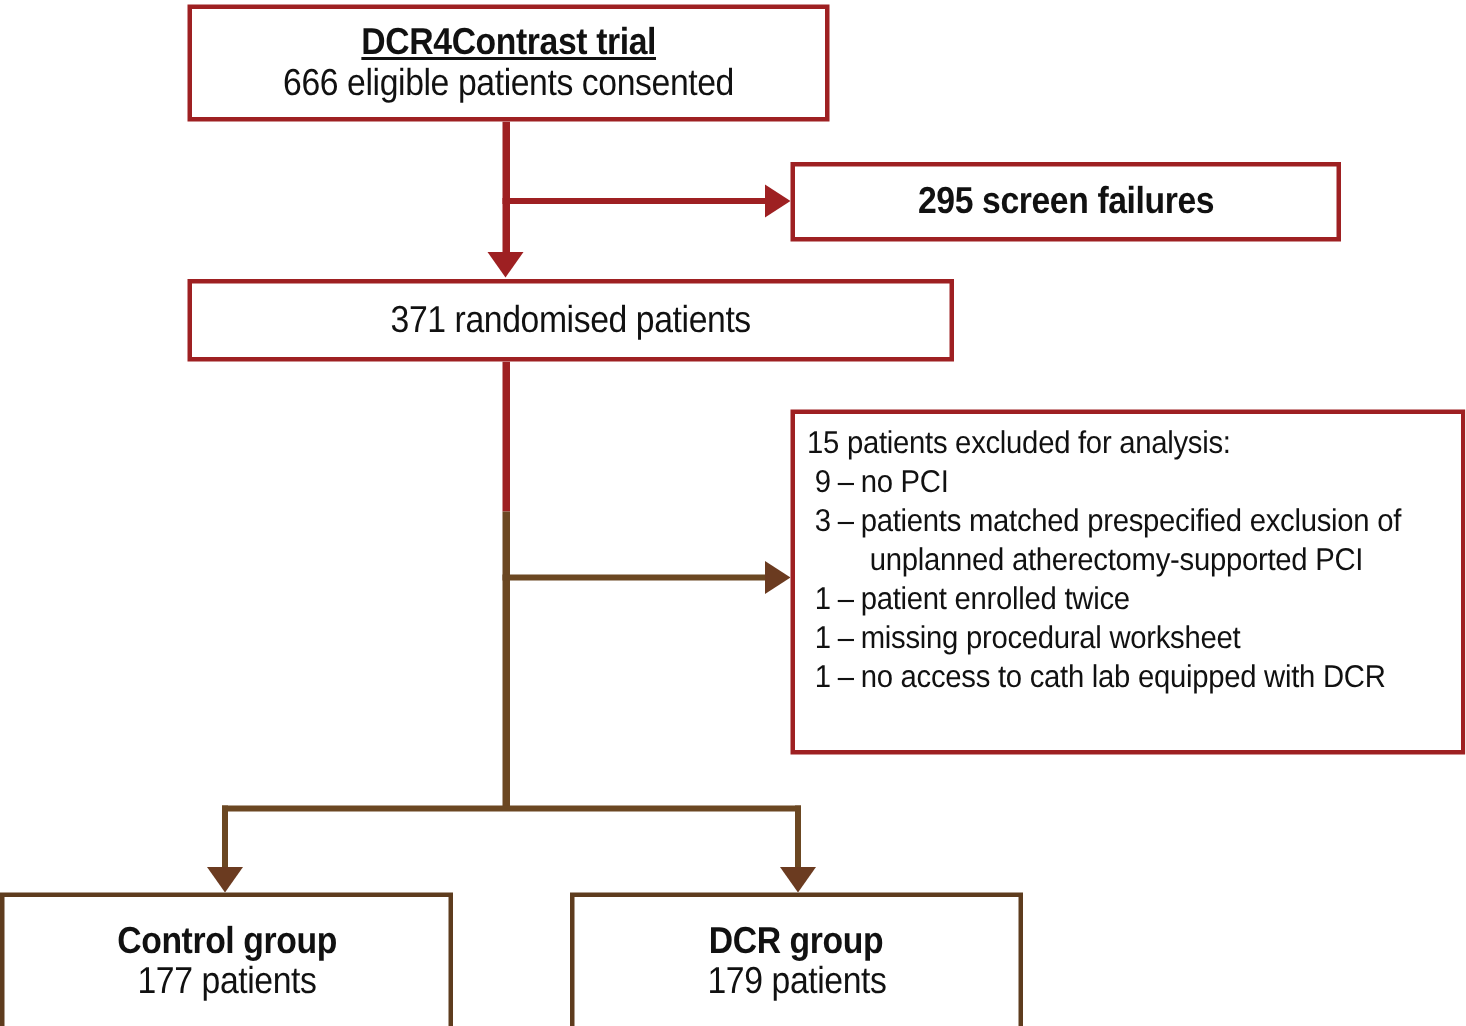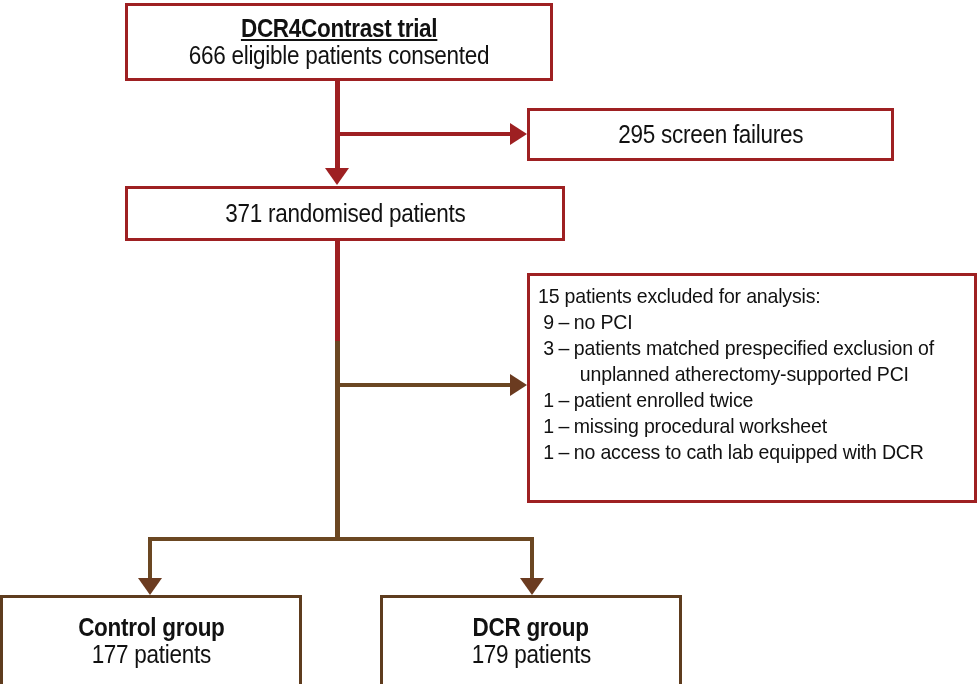--- a/index.html
+++ b/index.html
@@ -55,22 +55,22 @@
     font-size: 25px;
     line-height: 1.1;
     letter-spacing: -0.3px;
     transform: scaleX(0.90);
     transform-origin: center;
     white-space: nowrap;
   }
 
   
   #box-enrolled   { left: 125px; top: 3px;   width: 428px; height: 78px; }
-  #box-screenfail { left: 527px; top: 108px; width: 367px; height: 53px; }
-  #box-random     { left: 125px; top: 186px; width: 440px; height: 55px; }
+  #box-screenfail { left: 527px; top: 108px; width: 367px; height: 53px; font-weight: bold; }
+  #box-random     { left: 125px; top: 186px; width: 511px; height: 55px; }
   #box-excluded   { left: 527px; top: 273px; width: 450px; height: 230px;
                     align-items: flex-start; justify-content: flex-start;
                     text-align: left; padding: 9px 12px 0 8px; }
   #box-control    { left: 0px;   top: 595px; width: 302px; height: 92px; }
   #box-dcr        { left: 380px; top: 595px; width: 302px; height: 92px; }
 
   
   .excl-head {
     font-size: 21px;
     line-height: 1.0;

